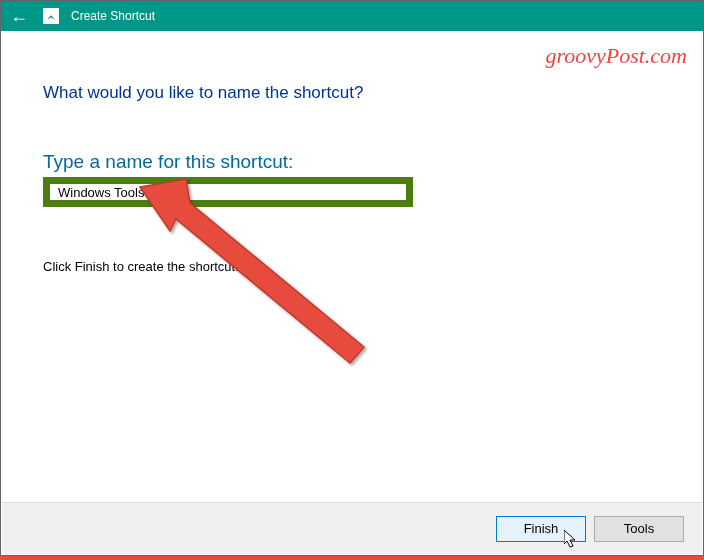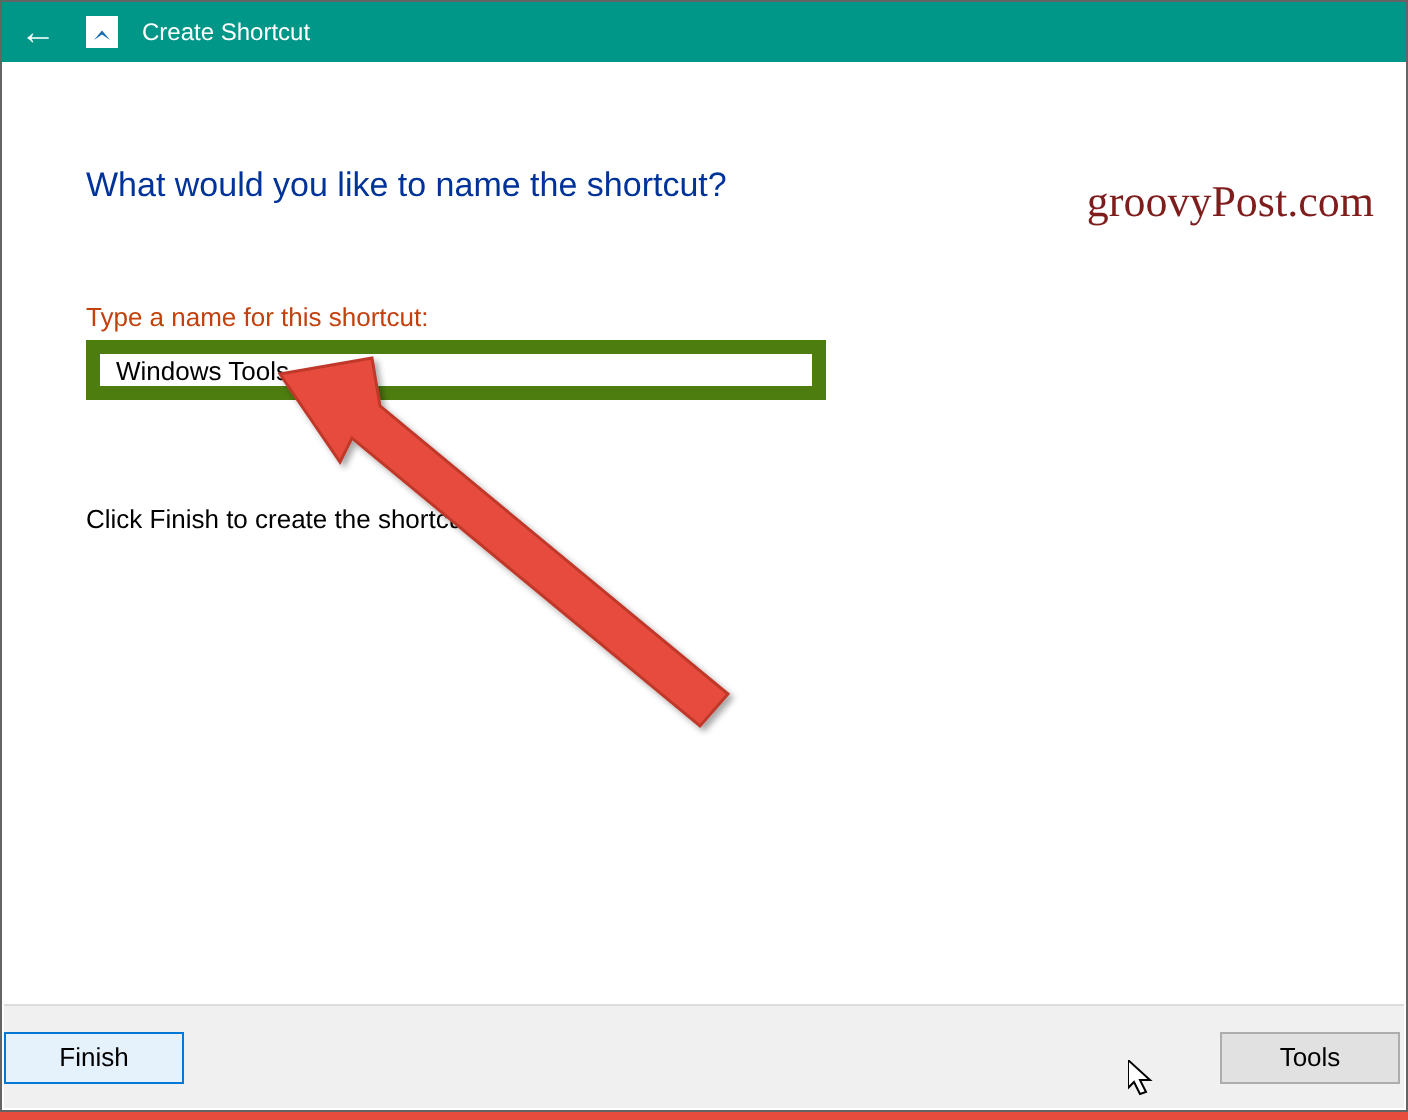--- a/index.html
+++ b/index.html
@@ -59,22 +59,22 @@
       background: #fff;
       height: 337px;
     }
     .heading {
       color: #003399;
       font-size: 17px;
       margin-bottom: 48px;
       font-weight: normal;
     }
     .label {
-      font-size: 13px;
-      color: #c2410c;
+      font-size: 19px;
+      color: #0369a1;
       margin-bottom: 4px;
     }
     .name-input {
       width: 370px;
       height: 30px;
       border: 7px solid #4d7c0f;
       padding: 4px 8px;
       font-size: 13px;
       font-family: inherit;
       outline: none;
@@ -87,46 +87,46 @@
     .button-bar-wrap {
       position: absolute;
       left: 1px;
       right: 1px;
       bottom: 1px;
       border-top: 1px solid #dcdcdc;
       background: #f0f0f0;
       height: 52px;
       display: flex;
       align-items: center;
-      justify-content: space-between;
-      padding-right: 2px;
+      justify-content: flex-end;
+      padding-right: 18px;
       gap: 8px;
     }
     .btn {
       width: 90px;
       height: 26px;
       font-size: 13px;
       font-family: inherit;
       background: #e1e1e1;
       border: 1px solid #adadad;
       cursor: pointer;
     }
     .btn.primary {
       background: #e5f1fb;
       border: 1px solid #0078d7;
     }
     .watermark {
       position: absolute;
       top: 42px;
       right: 16px;
-      color: #7f1d1d;
+      color: #ef4444;
       font-family: Georgia, serif;
       font-size: 22px;
+      font-style: italic;
       pointer-events: none;
-      margin-top: 45px;
     }
     .red-bar {
       position: absolute;
       bottom: 0;
       left: 0;
       width: 704px;
       height: 4px;
       background: #e74c3c;
     }
     .arrow-svg {

